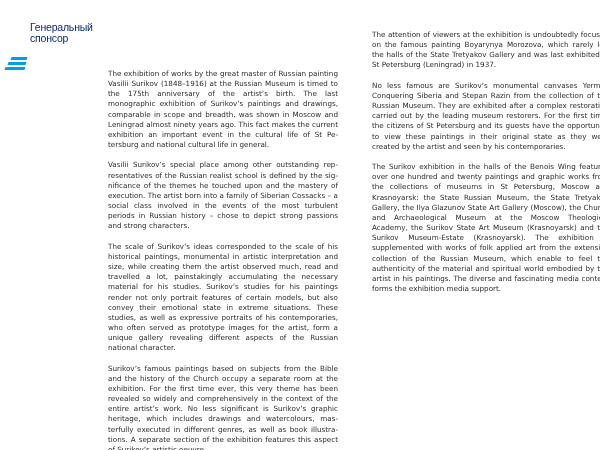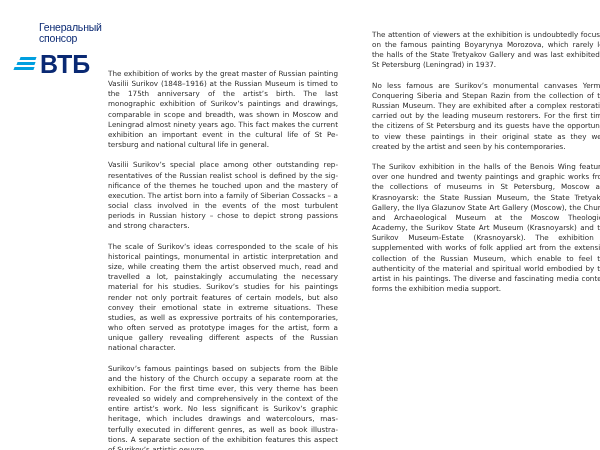--- a/index.html
+++ b/index.html
@@ -3,21 +3,21 @@
 <meta charset="utf-8">
 <style>
   html, body { margin: 0; padding: 0; }
   body {
     width: 600px; height: 450px; background: #ffffff;
     position: relative; overflow: hidden;
     font-family: "DejaVu Sans", sans-serif;
     color: #2b2b2b;
   }
   .sponsor {
-    position: absolute; left: 13px; top: 22px; width: 80px;
+    position: absolute; left: 4px; top: 22px; width: 80px;
   }
   .sponsor-label {
     font-family: "Liberation Sans", sans-serif;
     font-size: 10.5px; line-height: 11px; color: #0a2973;
     margin-left: 26px; letter-spacing: -0.2px;
   }
   .logo {
     position: absolute; left: 0; top: 30px; width: 90px; height: 24px;
   }
   .logo-stripes { position: absolute; left: 1px; top: 5px; width: 24px; height: 14px; }
@@ -46,21 +46,20 @@
   <div class="sponsor-label">
     <div>Генеральный</div>
     <div>спонсор</div>
   </div>
   <div class="logo">
     <div class="logo-stripes">
       <span style="left:6px; top:0px; width:16px;"></span>
       <span style="left:3px; top:5px; width:18px;"></span>
       <span style="left:0px; top:10px; width:20px;"></span>
     </div>
-    <div class="logo-text">ВТБ</div>
   </div>
 </div>
 
 <div class="col col-left">
   <p>The exhibition of works by the great master of Russian painting Vasilii Surikov (1848–1916) at the Russian Museum is timed to the 175th anniversary of the artist’s birth. The last monographic exhibition of Surikov’s paintings and drawings, comparable in scope and breadth, was shown in Moscow and Leningrad almost ninety years ago. This fact makes the current exhibition an important event in the cultural life of St Pe­tersburg and national cultural life in general.</p>
   <p>Vasilii Surikov’s special place among other outstanding rep­resentatives of the Russian realist school is defined by the sig­nificance of the themes he touched upon and the mastery of execution. The artist born into a family of Siberian Cossacks – a social class involved in the events of the most turbulent periods in Russian history – chose to depict strong passions and strong characters.</p>
   <p>The scale of Surikov’s ideas corresponded to the scale of his historical paintings, monumental in artistic interpretation and size, while creating them the artist observed much, read and travelled a lot, painstakingly accumulating the necessary material for his studies. Surikov’s studies for his paintings render not only portrait features of certain models, but also convey their emotional state in extreme situations. These studies, as well as expressive portraits of his contemporaries, who often served as prototype images for the artist, form a unique gallery revealing different aspects of the Russian national character.</p>
   <p>Surikov’s famous paintings based on subjects from the Bible and the history of the Church occupy a separate room at the ex­hibition. For the first time ever, this very theme has been revealed so widely and comprehensively in the context of the entire artist’s work. No less significant is Surikov’s graphic heritage, which includes drawings and watercolours, mas­terfully executed in different genres, as well as book illustra­tions. A separate section of the exhibition features this aspect of Surikov’s artistic oeuvre.</p>
 </div>
 

